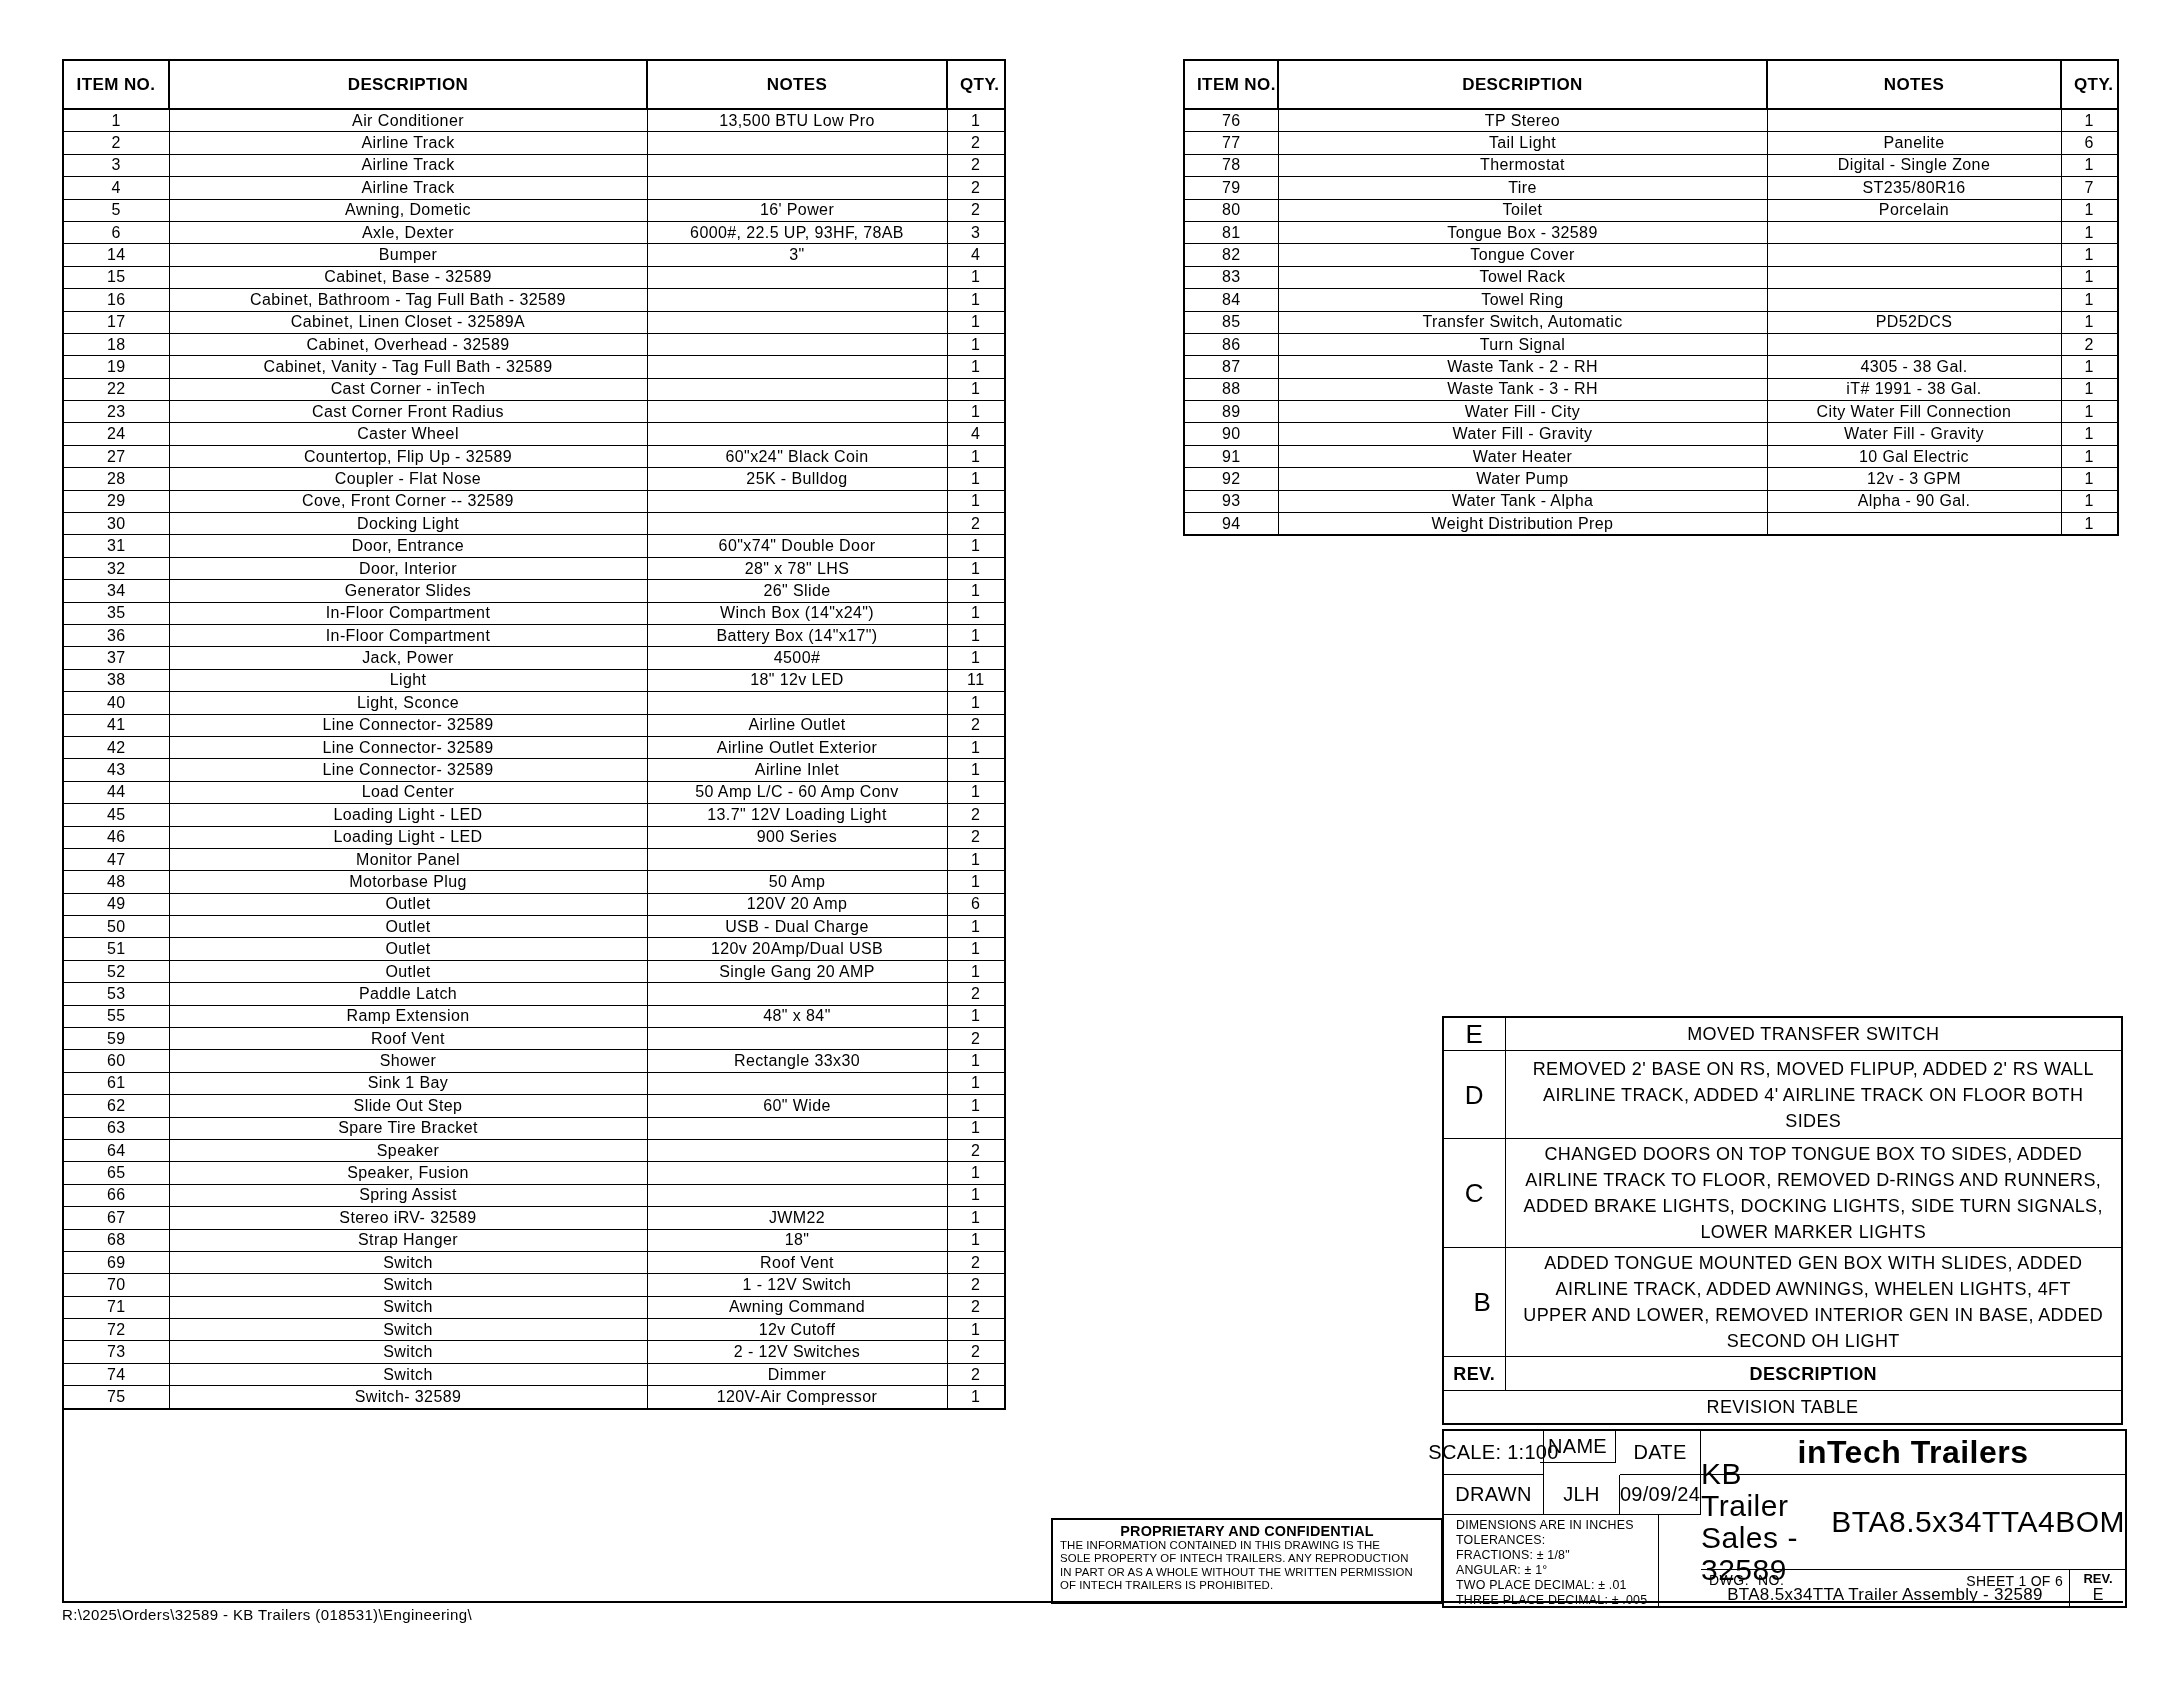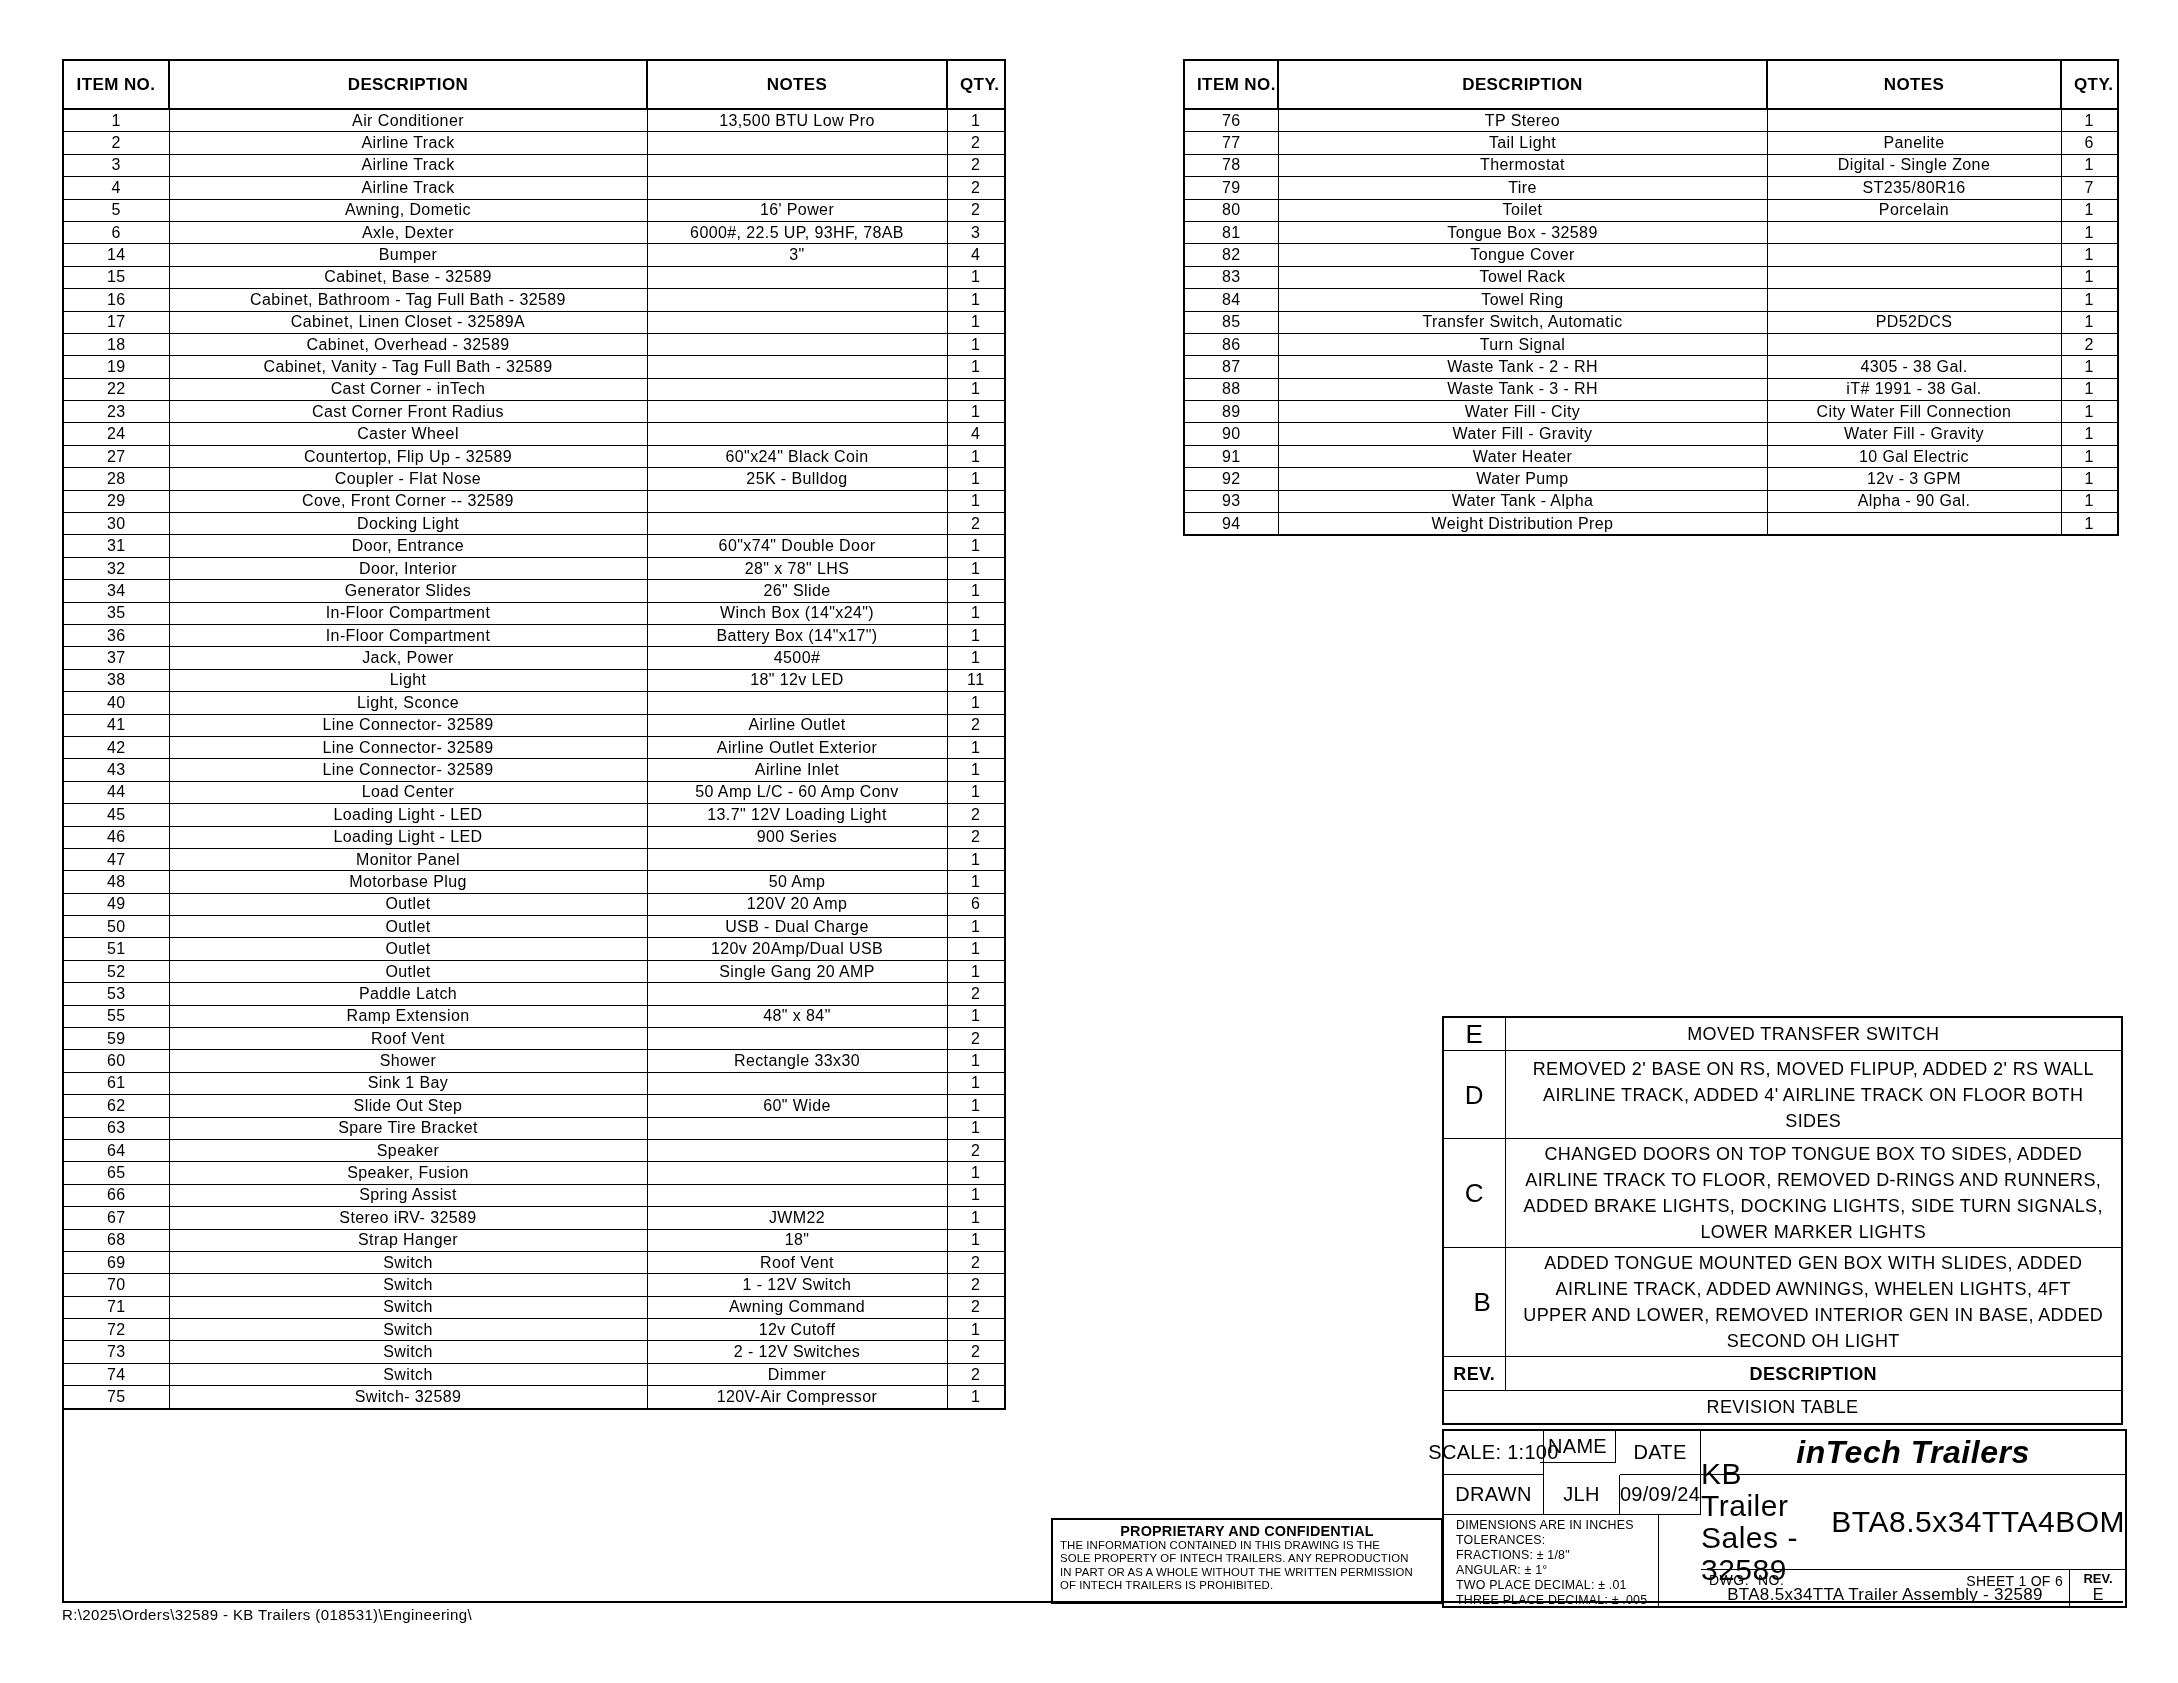--- a/index.html
+++ b/index.html
@@ -44,21 +44,21 @@
   table.rev td.rev-caption{font-weight:normal;font-size:18px;height:32px;padding:0;}
 
   
   .titleblock{border:2.5px solid #000;background:#fff;}
   .tb-cell{position:absolute;box-sizing:border-box;display:flex;align-items:center;justify-content:center;}
   .b-r{border-right:1.5px solid #000;}
   .b-b{border-bottom:1.5px solid #000;}
   .tb-small{font-size:20px;letter-spacing:0.3px;white-space:pre;}
   .tb-tol{align-items:flex-start;justify-content:flex-start;flex-direction:column;
           padding:4px 0 0 12px;font-size:12.4px;line-height:15px;letter-spacing:0.2px;}
-  .tb-company{font-size:32px;font-weight:bold;font-style:italic;letter-spacing:0.5px;}
+  .tb-company{font-size:32px;font-weight:bold;letter-spacing:0.5px;}
   .tb-title{flex-direction:row;font-size:30px;line-height:32px;letter-spacing:0.5px;}
   .tb-bottom{position:absolute;box-sizing:border-box;}
   .tb-dwg-label{position:absolute;left:8px;top:2px;font-size:14px;letter-spacing:0.5px;white-space:pre;}
   .tb-sheet{position:absolute;right:6px;top:3px;font-size:14px;letter-spacing:0.3px;}
   .tb-dwgno{position:absolute;left:0;right:0;bottom:2px;text-align:center;font-size:17px;letter-spacing:0.3px;}
   .tb-rev-label{position:absolute;left:0;right:0;top:1px;text-align:center;font-size:13px;font-weight:bold;}
   .tb-rev-val{position:absolute;left:0;right:0;bottom:3px;text-align:center;font-size:16px;}
 
   
   .prop{border:2px solid #000;box-sizing:border-box;background:#fff;}

